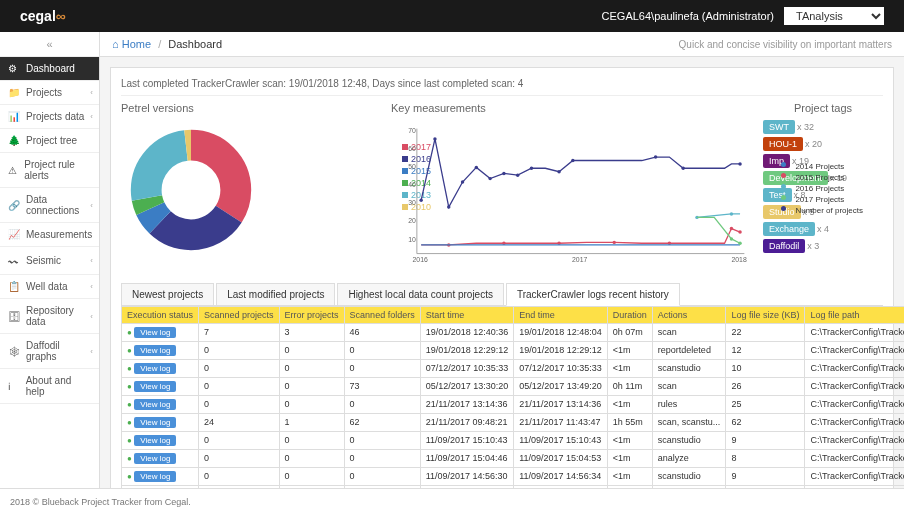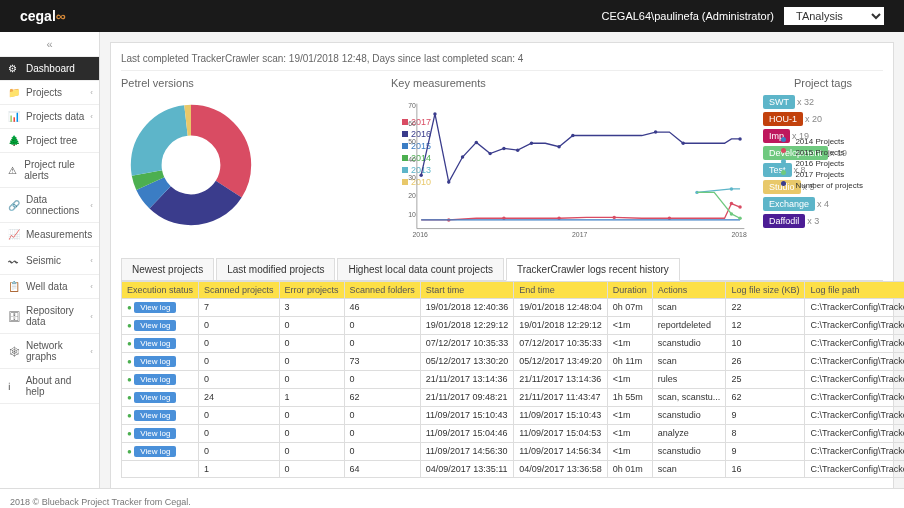--- a/index.html
+++ b/index.html
@@ -111,31 +111,40 @@
           <span>Well data</span>
           <span class="chev">‹</span>
         </div>
         <div class="sidebar-item">
           <span class="icon">🗄</span>
           <span>Repository data</span>
           <span class="chev">‹</span>
         </div>
         <div class="sidebar-item">
           <span class="icon">🕸</span>
-          <span>Network graphs</span>
+          <span>Daffodil graphs</span>
           <span class="chev">‹</span>
         </div>
         <div class="sidebar-item">
           <span class="icon">ℹ</span>
           <span>About and help</span>
         </div>
       </div>
   </div>
 
   <div class="main">
+    <div class="breadcrumb-bar">
+      <div class="breadcrumb">
+        <a href="#" class="home-icon">⌂</a>
+        <a href="#">Home</a>
+        <span class="breadcrumb-sep">/</span>
+        <span>Dashboard</span>
+      </div>
+      <div class="tagline">Quick and concise visibility on important matters</div>
+    </div>
 
     <div class="content">
       <div class="panel">
         <div class="panel-status">Last completed TrackerCrawler scan: 19/01/2018 12:48, Days since last completed scan: 4</div>
 
         <div class="charts-row">
           <div class="chart-section" style="width:260px">
             <div class="chart-title">Petrel versions</div>
             <svg class="donut" viewBox="0 0 100 100">
               <circle cx="50" cy="50" r="32" fill="none" stroke="#d94c63" stroke-width="22" stroke-dasharray="68.4 201" transform="rotate(-90 50 50)"></circle>
@@ -249,21 +258,21 @@
                   <span>Number of projects</span>
                 </div>
               </div>
           </div>
 
           <div class="tags-section">
             <div class="tags-title">Project tags</div>
             <div id="tags-list">
                 <div class="tag-row"><span class="tag-label" style="background:#5db5c9">SWT</span><span class="tag-count">x 32</span></div>
                 <div class="tag-row"><span class="tag-label" style="background:#c2410c">HOU-1</span><span class="tag-count">x 20</span></div>
-                <div class="tag-row"><span class="tag-label" style="background:#be185d">Imp</span><span class="tag-count">x 19</span></div>
+                <div class="tag-row"><span class="tag-label" style="background:#701a75">Imp</span><span class="tag-count">x 19</span></div>
                 <div class="tag-row"><span class="tag-label" style="background:#6fc97f">Development</span><span class="tag-count">x 19</span></div>
                 <div class="tag-row"><span class="tag-label" style="background:#5db5c9">Test</span><span class="tag-count">x 8</span></div>
                 <div class="tag-row"><span class="tag-label" style="background:#e8c86a">Studio</span><span class="tag-count">x 5</span></div>
                 <div class="tag-row"><span class="tag-label" style="background:#5db5c9">Exchange</span><span class="tag-count">x 4</span></div>
                 <div class="tag-row"><span class="tag-label" style="background:#4c1d95">Daffodil</span><span class="tag-count">x 3</span></div>
               </div>
           </div>
         </div>
 
         <div class="tabs" id="tabs-row">

